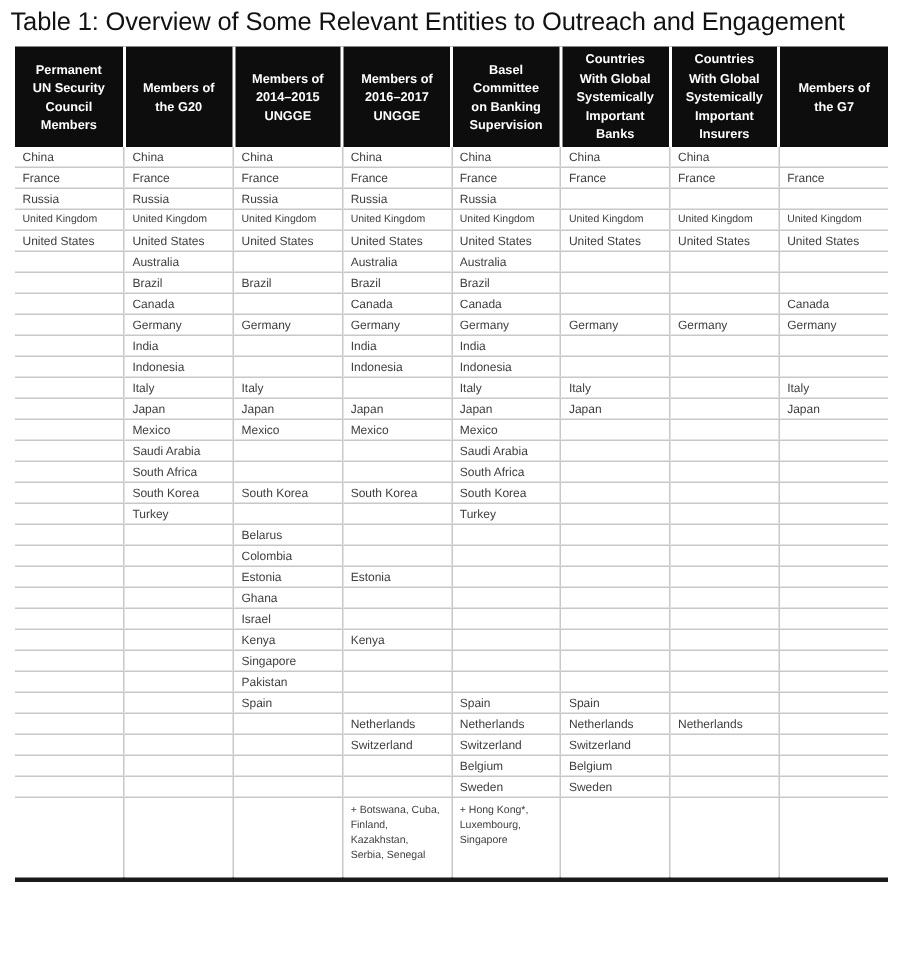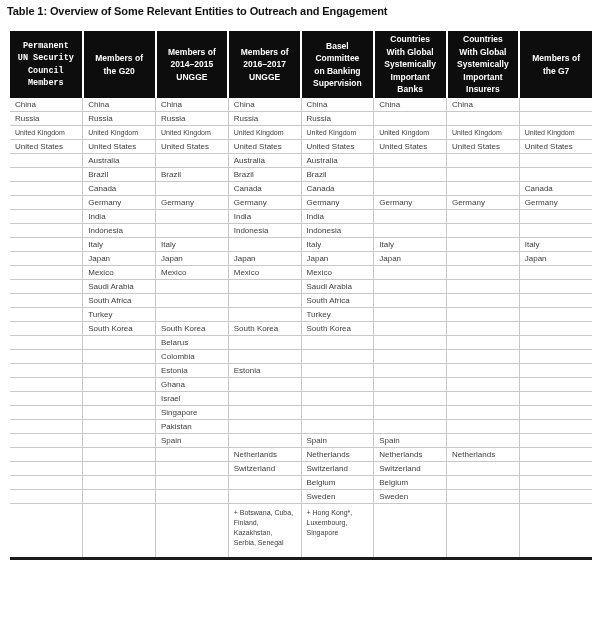--- a/index.html
+++ b/index.html
@@ -1,33 +1,33 @@
 <!DOCTYPE html>
 <html style="--header-bg: #0d0d0d; --header-text: #ffffff; --body-text: #3e3e3e; --grid-line: #c8c8c8; --bottom-border: #1a1a1a;"><head>
 <meta charset="utf-8">
 <style>
   html,body{margin:0;padding:0;background:#ffffff;}
   body{width:600px;height:639px;font-family:"Liberation Sans",sans-serif;overflow:hidden;}
   .page{position:relative;width:600px;height:639px;background:#fff;}
   .title{
     position:absolute;left:7px;top:5px;width:586px;
-    font-size:11px;font-weight:bold;color:#121212;letter-spacing:-0.1px;
+    font-size:17px;font-weight:normal;color:#121212;letter-spacing:-0.1px;
   }
   table.entities{
     position:absolute;left:10px;top:31px;width:582px;
     border-collapse:collapse;table-layout:fixed;
     border-bottom:3px solid var(--bottom-border,#1a1a1a);
   }
   table.entities th{
     background:var(--header-bg,#0d0d0d);color:var(--header-text,#ffffff);
     font-size:8.5px;font-weight:bold;line-height:12.5px;text-align:center;
     vertical-align:middle;white-space:pre-line;height:67px;padding:0 2px;
     border-left:2px solid #ffffff;
   }
-  table.entities th:first-child{border-left:none;font-family:Liberation Mono, monospace;}
+  table.entities th:first-child{border-left:none;}
   table.entities td{
     height:13px;font-size:8px;color:var(--body-text,#3e3e3e);
     padding:0 2px 0 5px;vertical-align:middle;white-space:nowrap;overflow:hidden;
     border-bottom:1px solid var(--grid-line,#c8c8c8);
     border-left:1px solid var(--grid-line,#c8c8c8);
   }
   table.entities td:first-child{border-left:none;}
   table.entities td.sm{font-size:7px;}
   table.entities td.note{
     font-size:7px;white-space:pre-line;line-height:1.42;
@@ -77,20 +77,30 @@
           <td>China</td>
           <td>China</td>
           <td>China</td>
           <td>China</td>
           <td>China</td>
           <td>China</td>
           <td>China</td>
           <td></td>
         </tr>
         <tr>
+          <td>France</td>
+          <td>France</td>
+          <td>France</td>
+          <td>France</td>
+          <td>France</td>
+          <td>France</td>
+          <td>France</td>
+          <td>France</td>
+        </tr>
+        <tr>
           <td>Russia</td>
           <td>Russia</td>
           <td>Russia</td>
           <td>Russia</td>
           <td>Russia</td>
           <td></td>
           <td></td>
           <td></td>
         </tr>
         <tr>
@@ -218,40 +228,40 @@
           <td>South Africa</td>
           <td></td>
           <td></td>
           <td>South Africa</td>
           <td></td>
           <td></td>
           <td></td>
         </tr>
         <tr>
           <td></td>
-          <td>Turkey</td>
-          <td></td>
-          <td></td>
-          <td>Turkey</td>
-          <td></td>
-          <td></td>
-          <td></td>
-        </tr>
-        <tr>
-          <td></td>
           <td>South Korea</td>
           <td>South Korea</td>
           <td>South Korea</td>
           <td>South Korea</td>
           <td></td>
           <td></td>
           <td></td>
         </tr>
         <tr>
           <td></td>
+          <td>Turkey</td>
+          <td></td>
+          <td></td>
+          <td>Turkey</td>
+          <td></td>
+          <td></td>
+          <td></td>
+        </tr>
+        <tr>
+          <td></td>
           <td></td>
           <td>Belarus</td>
           <td></td>
           <td></td>
           <td></td>
           <td></td>
           <td></td>
         </tr>
         <tr>
           <td></td>
@@ -281,20 +291,30 @@
           <td></td>
           <td></td>
           <td></td>
           <td></td>
         </tr>
         <tr>
           <td></td>
           <td></td>
           <td>Israel</td>
           <td></td>
+          <td></td>
+          <td></td>
+          <td></td>
+          <td></td>
+        </tr>
+        <tr>
+          <td></td>
+          <td></td>
+          <td>Kenya</td>
+          <td>Kenya</td>
           <td></td>
           <td></td>
           <td></td>
           <td></td>
         </tr>
         <tr>
           <td></td>
           <td></td>
           <td>Singapore</td>
           <td></td>

